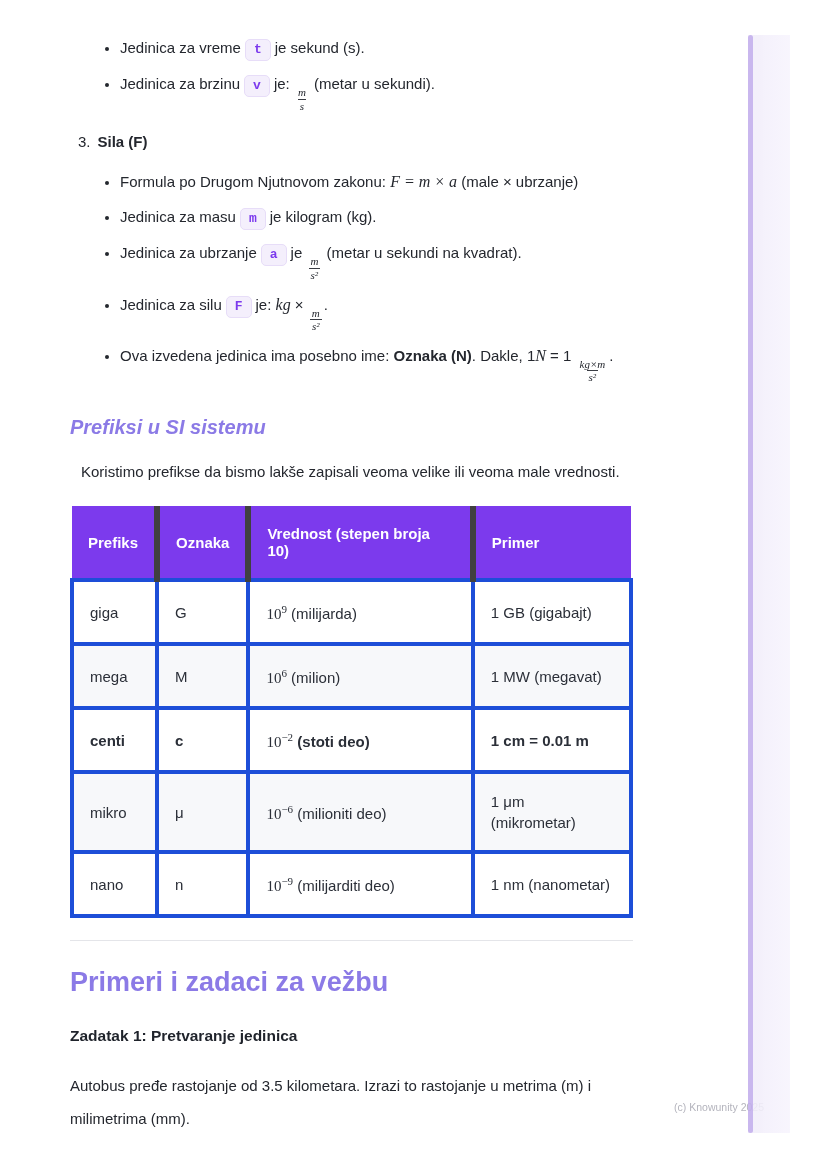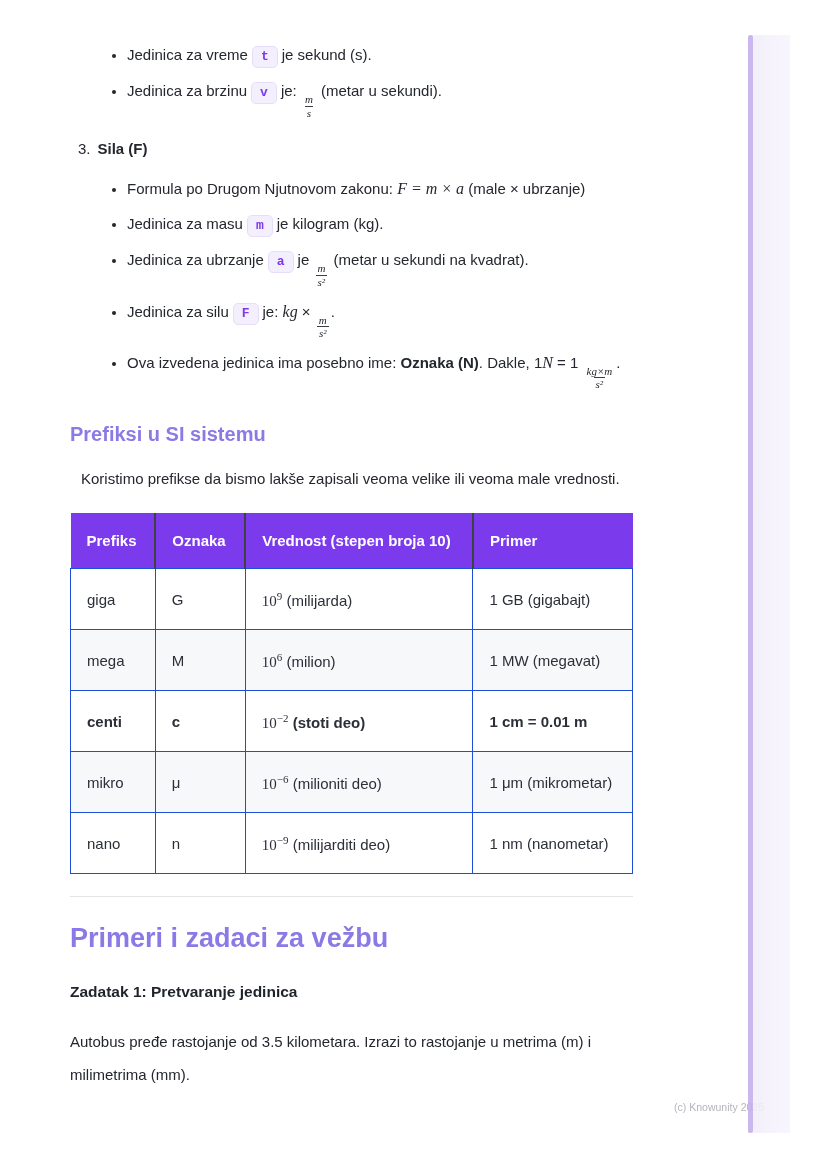--- a/index.html
+++ b/index.html
@@ -13,21 +13,21 @@
     color: #24272e;
     font-size: 15px;
   }
   .content {
     position: relative;
     padding: 36px 195px 0 70px;
   }
 
   
   ul.doc-list {
-    margin: 7px; padding: 0 0 0 50px;
+    margin: 0; padding: 0 0 0 50px;
     list-style: disc;
   }
   ul.doc-list li {
     margin-bottom: 11px;
     line-height: 24px;
   }
   ul.doc-list li::marker { color: #24272e; font-size: 14px; }
 
   .oli {
     display: flex;
@@ -71,20 +71,21 @@
   .frac .den { border-top: 1px solid #3a3d44; padding: 0 2px; }
   .frac .num { padding: 0 2px; }
 
   
   h3.purple-h {
     color: #8b7ae6;
     font-size: 20px;
     font-weight: 700;
     margin: 30px 0 0 0;
     line-height: 26px;
+    font-style: italic;
   }
   h2.purple-h {
     color: #8b7ae6;
     font-size: 27px;
     font-weight: 700;
     margin: 24px 0 0 0;
     line-height: 34px;
   }
   p.intro { margin: 20px 0 0 11px; line-height: 24px; }
   h4.task-title {
@@ -105,30 +106,30 @@
     border-collapse: collapse;
     width: 100%;
     font-size: 15px;
   }
   table.si-table thead th {
     background: #7c3aed;
     color: #ffffff;
     text-align: left;
     font-weight: 700;
     padding: 19px 16px;
-    border-right: 2px solid #404040;
+    border-right: 6px solid #404040;
   }
   table.si-table thead th:last-child { border-right: none; margin-left: 28px; }
   table.si-table thead th:nth-child(1) { width: 15.1%; }
   table.si-table thead th:nth-child(2) { width: 16.0%; }
   table.si-table thead th:nth-child(3) { width: 40.5%; }
   table.si-table thead th:nth-child(4) { width: 28.4%; }
   table.si-table tbody td {
     padding: 17px 16px;
-    border: 1px solid #1d4ed8;
+    border: 4px solid #1d4ed8;
     color: #2b2f38;
     line-height: 21px;
   }
   table.si-table tbody tr:nth-child(even) { background: #f7f8fa; }
   table.si-table tbody tr.bold td { font-weight: 700; }
   .pow { font-family: "Liberation Serif", serif; font-weight: 400; }
   .pow sup { font-size: 11px; }
   tr.bold .pow { font-weight: 400; }
 
   

